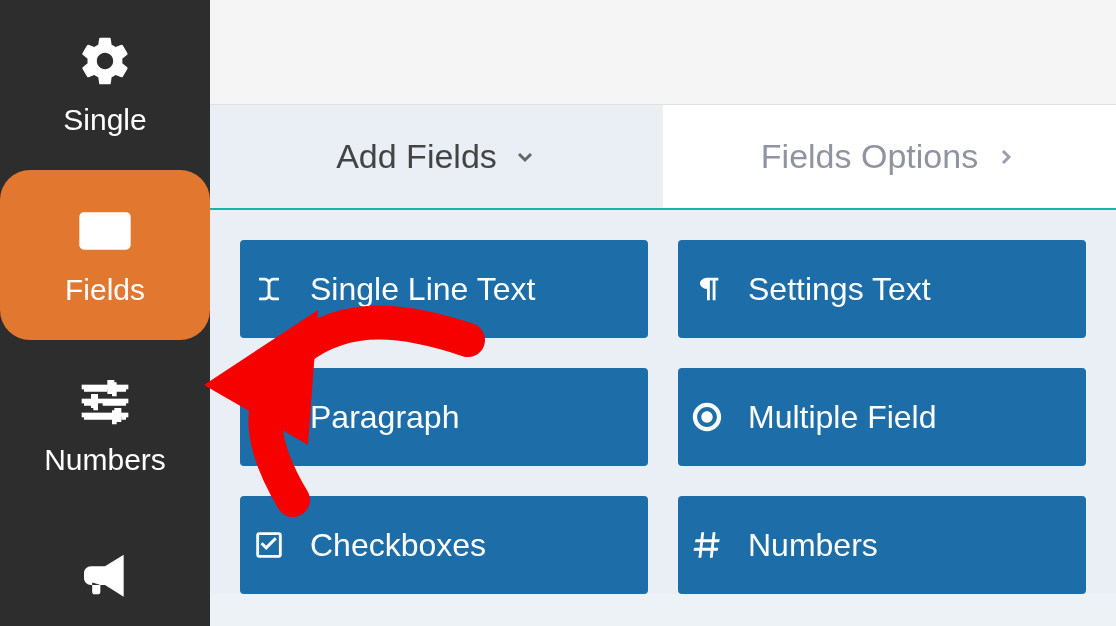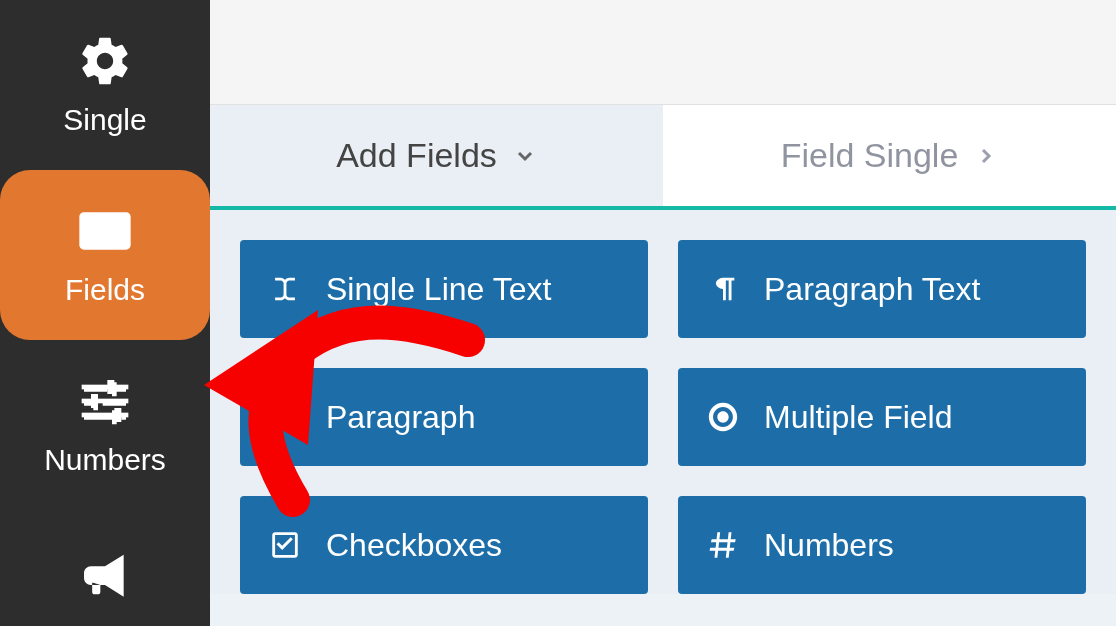--- a/index.html
+++ b/index.html
@@ -61,21 +61,21 @@
       position: relative;
     }
     .topbar {
       height: 105px;
       background: #f5f5f5;
       border-bottom: 1px solid #e1e1e1;
     }
     .tabs {
       display: flex;
       height: 105px;
-      border-bottom: 4px solid #14b8a6;
+      border-bottom: 2px solid #14b8a6;
       background: #fff;
     }
     .tab {
       flex: 1;
       display: flex;
       align-items: center;
       justify-content: center;
       gap: 16px;
       font-size: 34px;
       color: #5c5c5c;
@@ -98,21 +98,21 @@
       grid-template-columns: 1fr 1fr;
       gap: 30px 30px;
       background: #e9eff5;
     }
     .field-btn {
       height: 98px;
       background: #1d6ea8;
       color: #fff;
       display: flex;
       align-items: center;
-      padding-left: 28px;
+      padding-left: 12px;
       gap: 24px;
       font-size: 32px;
       font-weight: 400;
       cursor: pointer;
       border-radius: 4px;
     }
     .field-btn svg {
       width: 34px;
       height: 34px;
       fill: #fff;
@@ -178,39 +178,39 @@
   <div class="topbar"></div>
 
   <div class="tabs">
     <div class="tab active">
       <span>Add Fields</span>
       <svg viewBox="0 0 24 24" fill="none" stroke="#666" stroke-width="3">
           <polyline points="6 9 12 15 18 9"></polyline>
         </svg>
     </div>
     <div class="tab inactive">
-      <span>Field Single</span>
+      <span>Fields Options</span>
       <svg viewBox="0 0 24 24" fill="none" stroke="#9aa0ac" stroke-width="3">
           <polyline points="9 6 15 12 9 18"></polyline>
         </svg>
     </div>
   </div>
 
   <div class="field-grid">
     <div class="field-btn">
       <svg viewBox="0 0 24 24">
           <path d="M5 4h4c1 0 2 .5 3 1.5C13 4.5 14 4 15 4h4v2h-4c-1 0-2 1-2 2v8c0 1 1 2 2 2h4v2h-4c-1 0-2-.5-3-1.5-1 1-2 1.5-3 1.5H5v-2h4c1 0 2-1 2-2V8c0-1-1-2-2-2H5V4z"></path>
         </svg>
       <span>Single Line Text</span>
     </div>
     <div class="field-btn">
       <svg viewBox="0 0 24 24">
           <path d="M10 4h10v2h-2v14h-2V6h-2v14h-2V12c-2.76 0-5-2.24-5-4s2.24-4 5-4z"></path>
         </svg>
-      <span>Paragraph Text</span>
+      <span>Settings Text</span>
     </div>
     <div class="field-btn">
       <svg viewBox="0 0 24 24">
           <path d="M4 4h16c1.1 0 2 .9 2 2v12c0 1.1-.9 2-2 2H4c-1.1 0-2-.9-2-2V6c0-1.1.9-2 2-2zm3 6l5 5 5-5H7z"></path>
         </svg>
       <span>Paragraph</span>
     </div>
     <div class="field-btn">
       <svg viewBox="0 0 24 24">
           <path d="M12 2C6.48 2 2 6.48 2 12s4.48 10 10 10 10-4.48 10-10S17.52 2 12 2zm0 17c-3.86 0-7-3.14-7-7s3.14-7 7-7 7 3.14 7 7-3.14 7-7 7zm0-11c-2.21 0-4 1.79-4 4s1.79 4 4 4 4-1.79 4-4-1.79-4-4-4z"></path>

